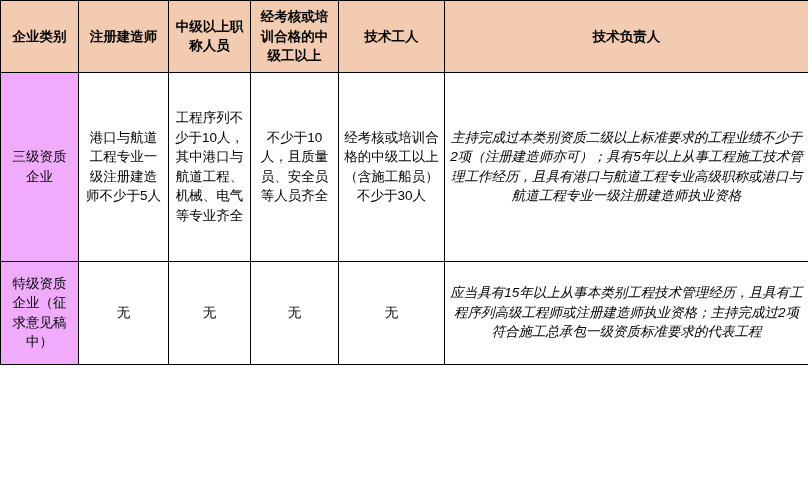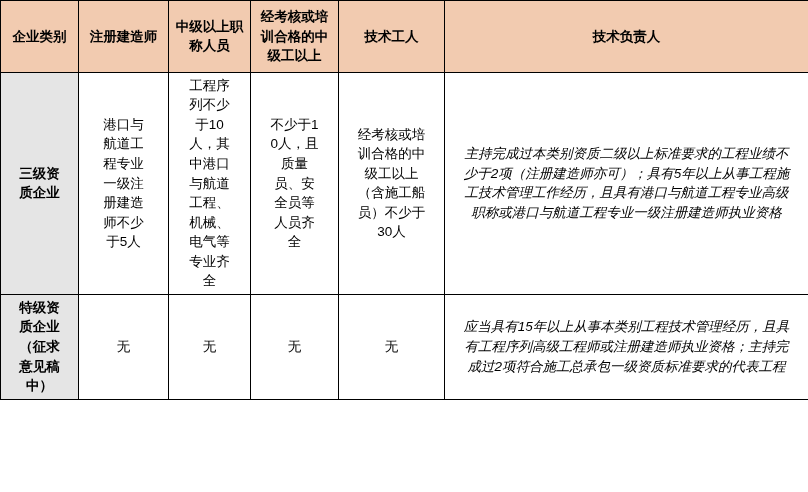--- a/index.html
+++ b/index.html
@@ -25,33 +25,33 @@
     border: 1px solid #000000;
   }
   table.qual-table th,
   table.qual-table td {
     border: 1px solid #000000;
     text-align: center;
     vertical-align: middle;
     font-size: 13.5px;
     line-height: 1.45;
     color: #000000;
-    padding: 3px 18px;
+    padding: 3px 5px;
     word-break: break-all;
   }
   table.qual-table thead th {
     background: #f2cbb0;
     font-weight: bold;
     font-size: 13.5px;
     padding: 6px 4px;
     height: 56px;
   }
   td.row-head {
-    background: #e5e5e5;
-    font-weight: bold;
+    background: #f0abfc;
+    font-weight: normal;
     font-size: 13.5px;
   }
   td.cell-plain {
     background: #ffffff;
   }
   td.cell-resp {
     background: #ffffff;
     text-align: left;
     padding: 6px 8px;
     line-height: 1.5;

